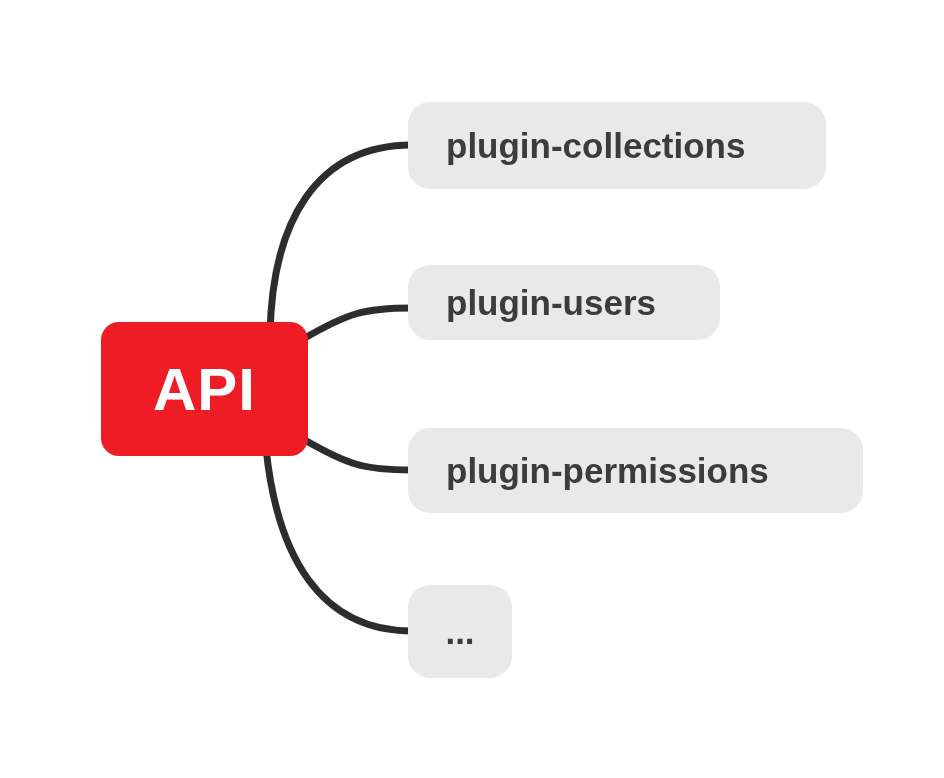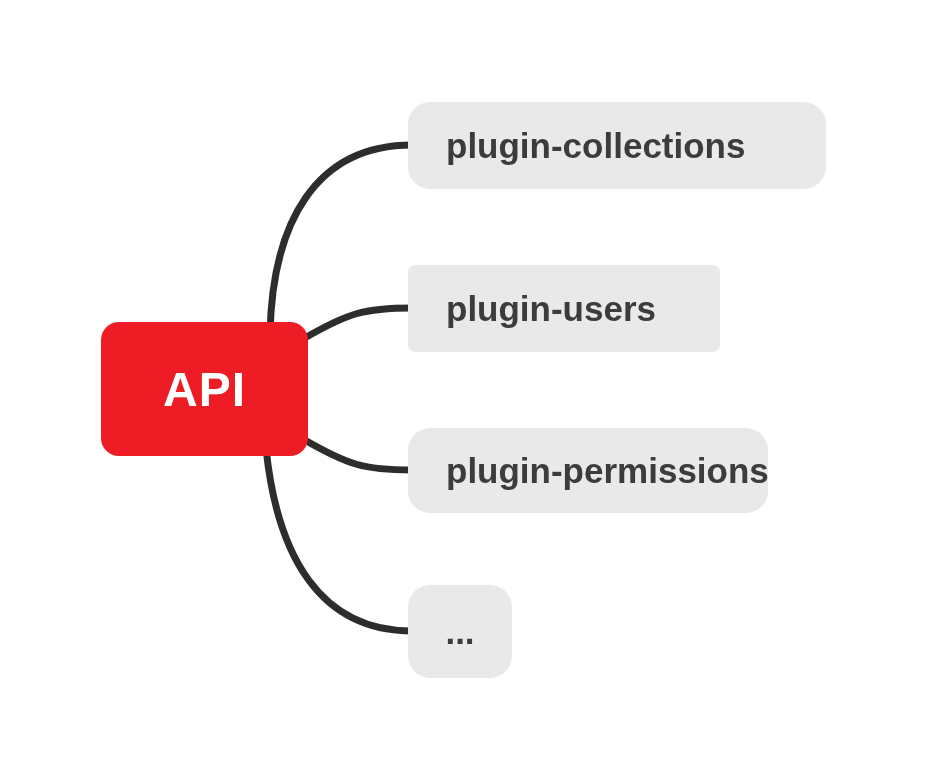--- a/index.html
+++ b/index.html
@@ -29,36 +29,36 @@
     position:absolute;
     display:flex;
     align-items:center;
   }
   .root{
     left:101px;top:322px;width:207px;height:134px;
     background:var(--root-bg);
     color:var(--root-text);
     border-radius:18px;
     justify-content:center;
-    font-size:48px;
+    font-size:60px;
     font-weight:bold;
     letter-spacing:1px;
   }
   .topic{
     background:var(--topic-bg);
     color:var(--topic-text);
     border-radius:22px;
     font-size:35px;
     font-weight:700;
     padding:0 38px;
     white-space:nowrap;
   }
   .t1{left:408px;top:102px;width:418px;height:87px;}
-  .t2{left:408px;top:265px;width:312px;height:87px;border-radius:7px;}
-  .t3{left:408px;top:428px;width:360px;height:85px;}
+  .t2{left:408px;top:265px;width:312px;height:75px;}
+  .t3{left:408px;top:428px;width:455px;height:85px;}
   .t4{left:408px;top:585px;width:104px;height:93px;justify-content:center;padding:0;}
 </style>
 </head>
 <body>
 
 <div class="canvas">
 
   <svg class="connectors" viewBox="0 0 944 778" xmlns="http://www.w3.org/2000/svg">
     <path class="connector" d="M 270 335 C 272 222, 316 145, 412 145"></path>
     <path class="connector" d="M 303 339 C 348 313, 364 308, 412 308"></path>

